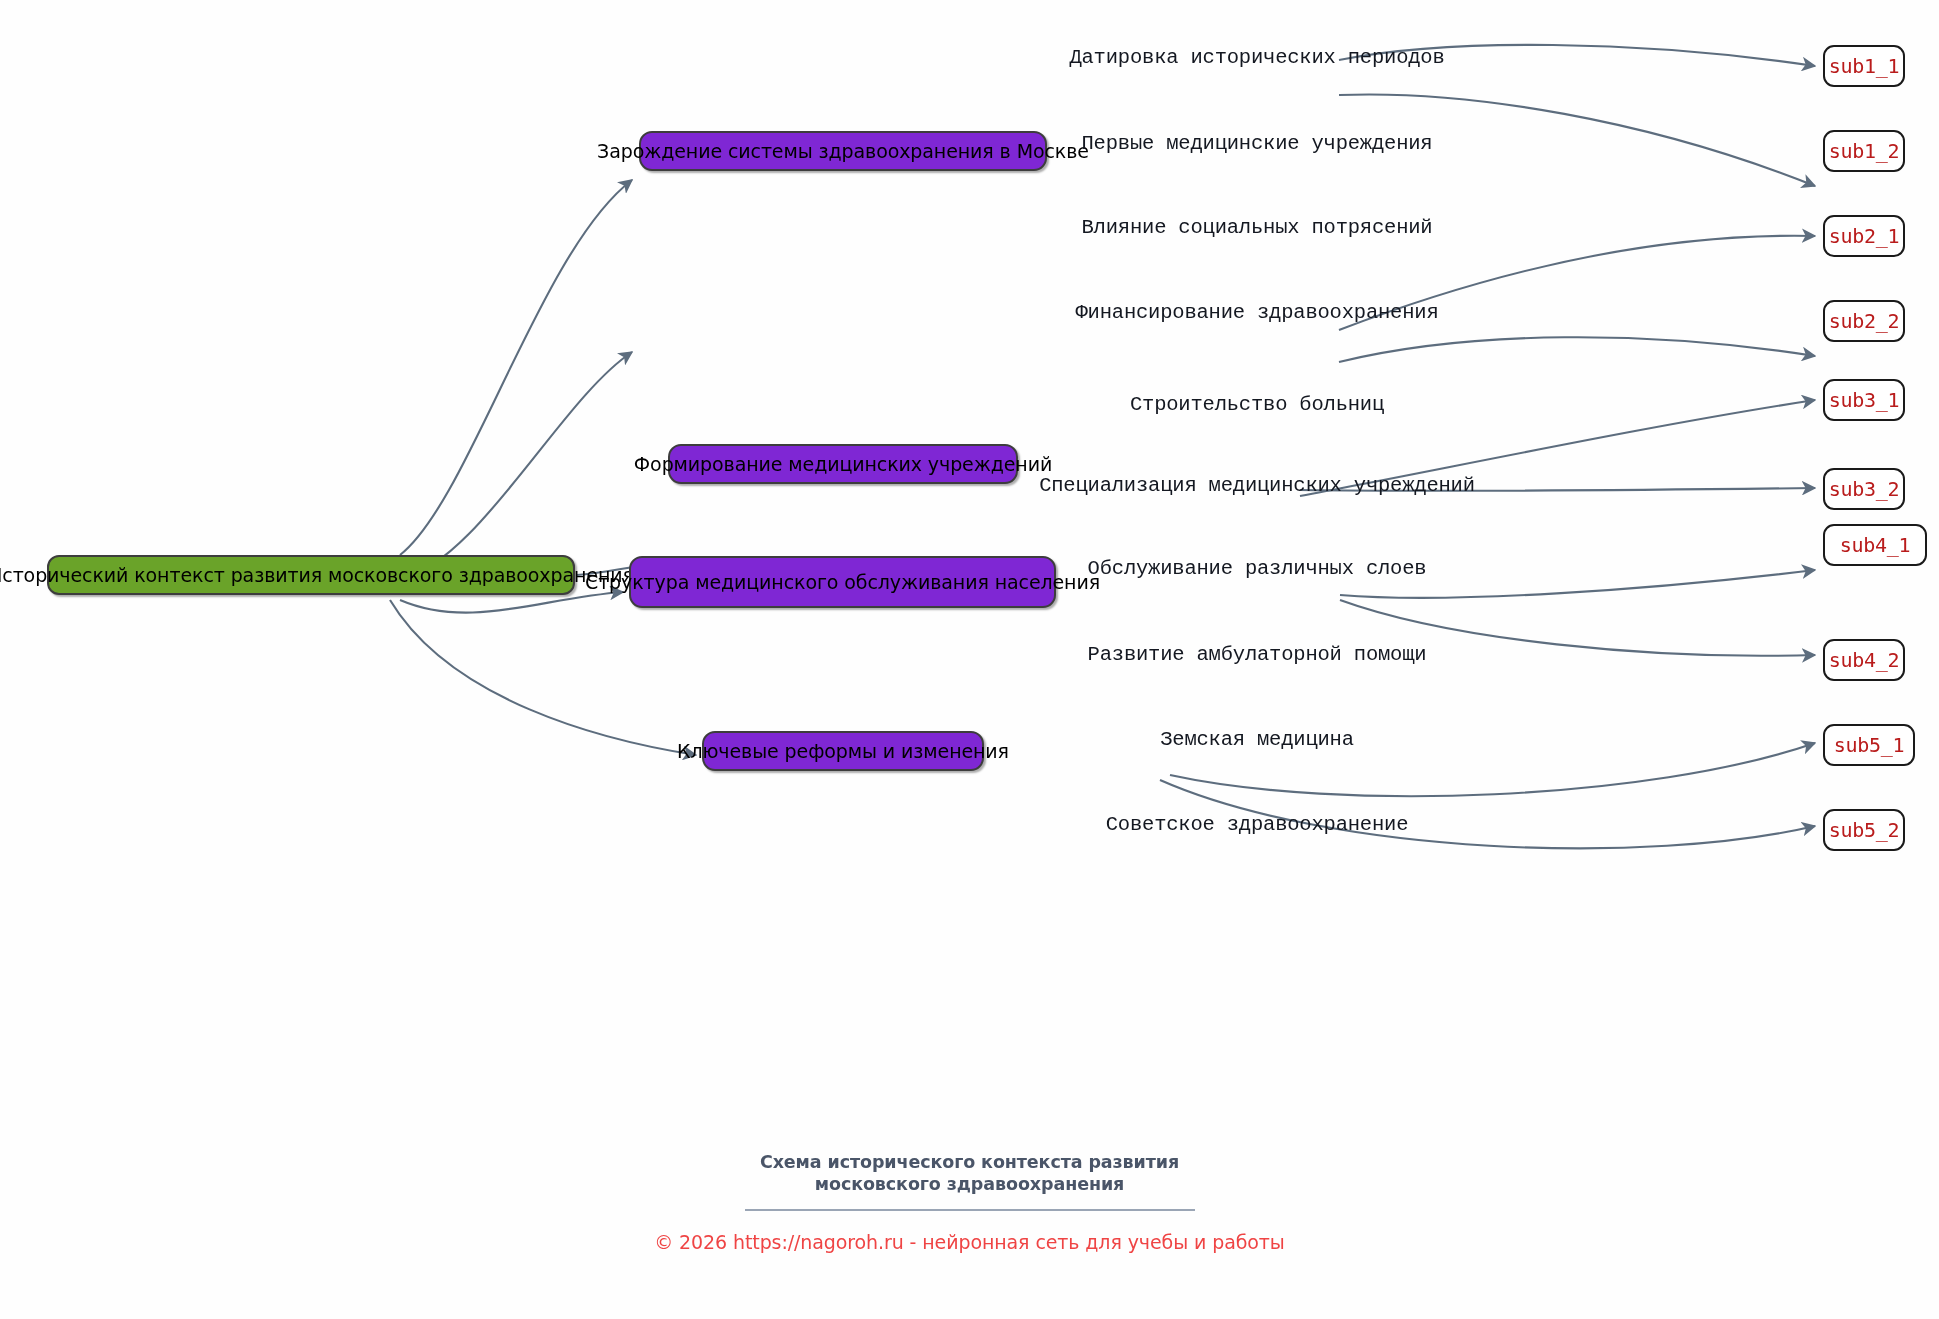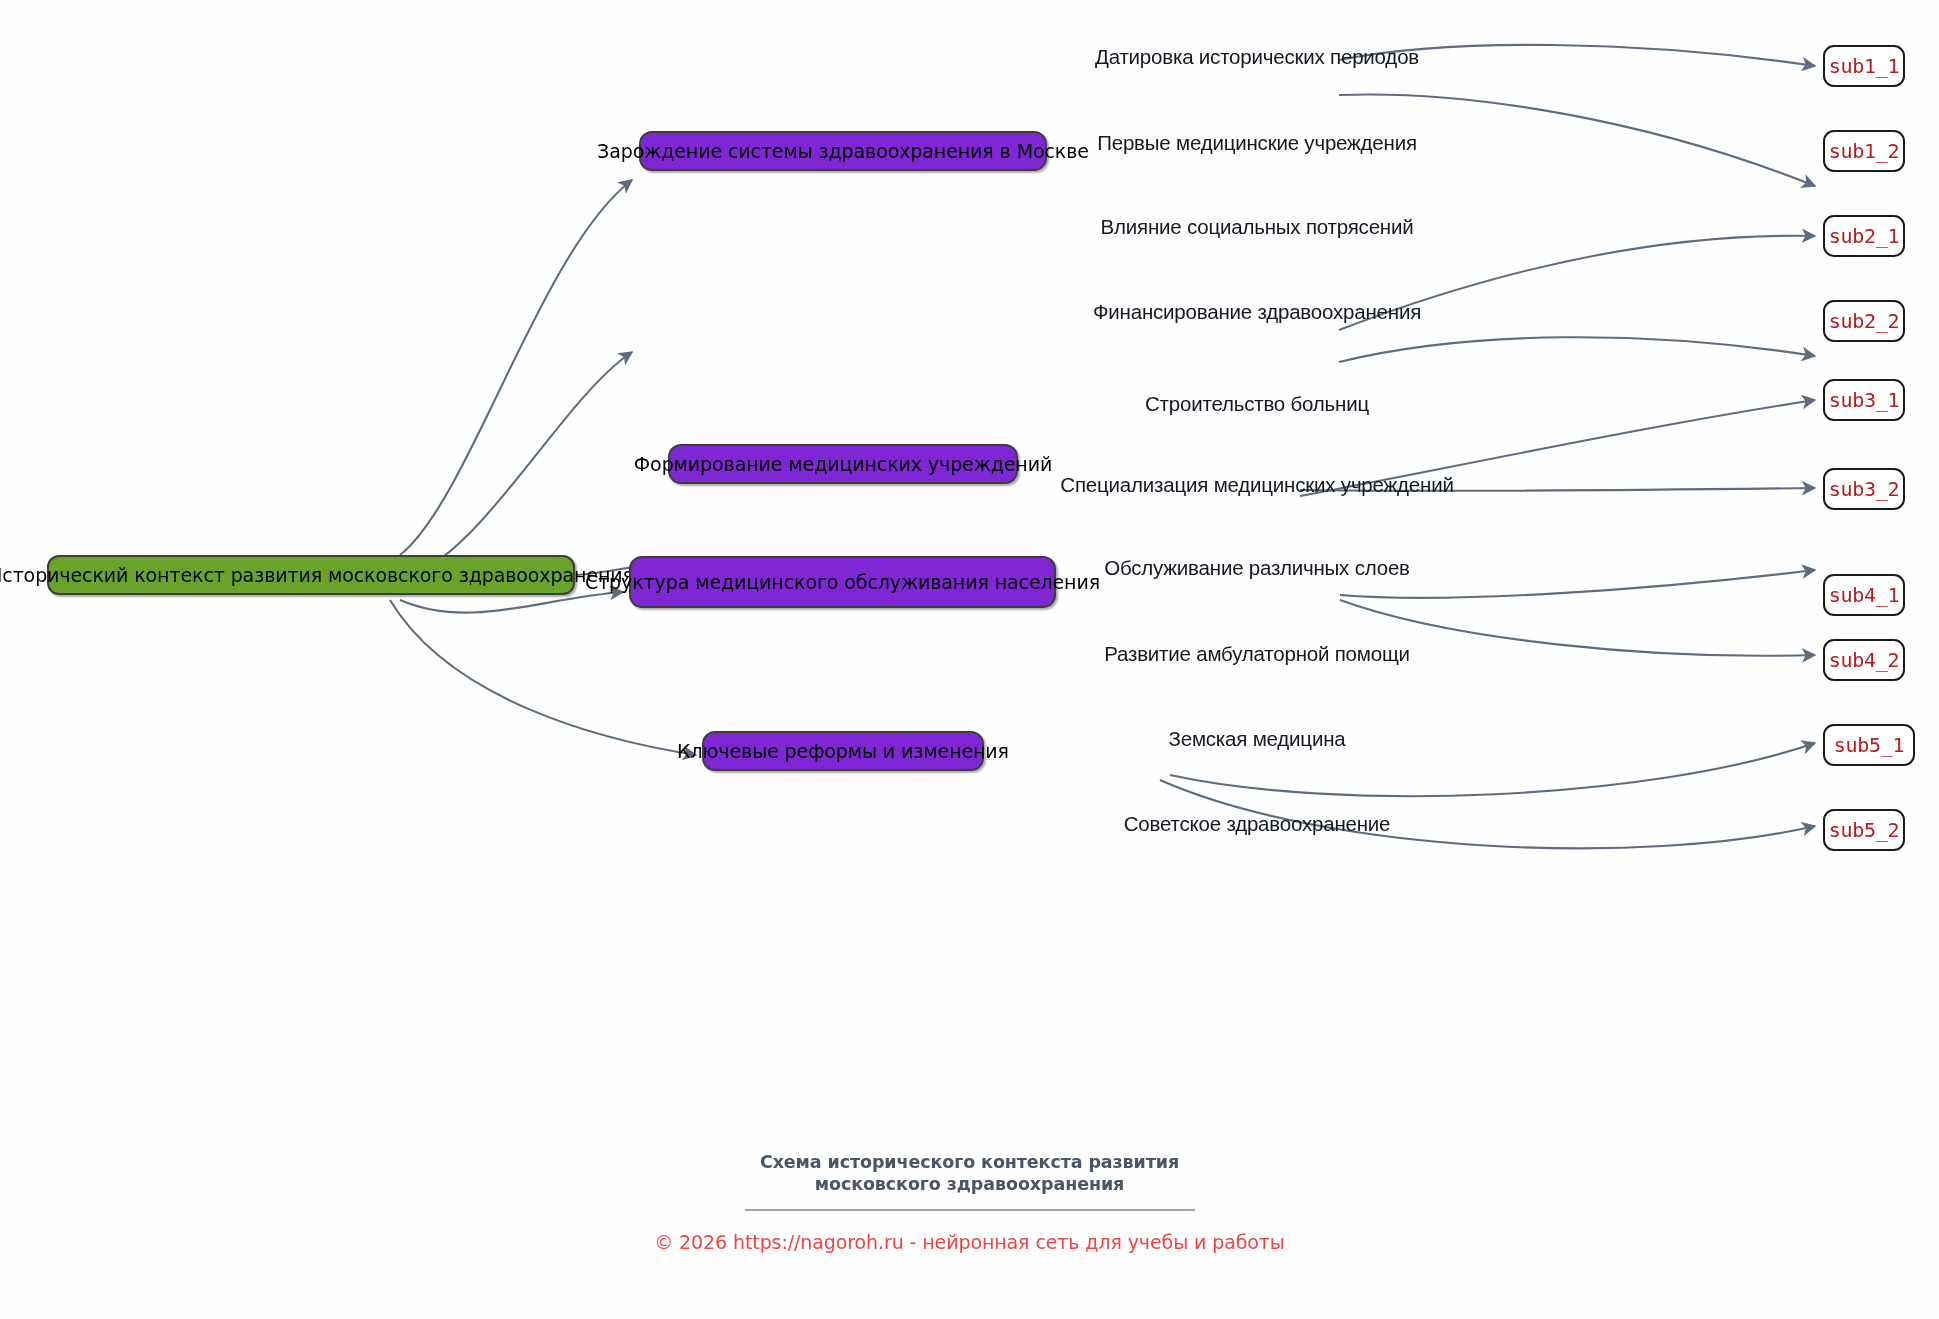--- a/index.html
+++ b/index.html
@@ -56,21 +56,21 @@
     background: #ffffff;
     border: 2px solid #1a1a1a;
     border-radius: 11px;
     color: #b91c1c;
     font-size: 20px;
     font-family: "DejaVu Sans Mono", monospace;
     letter-spacing: -0.3px;
   }
   .edge-label {
     position: absolute;
-    font-family: Liberation Sans, sans-serif;
+    font-family: Liberation Mono, monospace;
     font-size: 20.5px;
     color: #141821;
     white-space: nowrap;
     transform: translate(-50%, -50%);
     letter-spacing: -0.2px;
   }
   .footer {
     position: absolute;
     left: 0;
     width: 1939px;
@@ -163,21 +163,21 @@
   </div>
   <div class="node node-leaf" style="left:1823px; top:300px; width:82px; height:42px;">
     <span>sub2_2</span>
   </div>
   <div class="node node-leaf" style="left:1823px; top:379px; width:82px; height:42px;">
     <span>sub3_1</span>
   </div>
   <div class="node node-leaf" style="left:1823px; top:468px; width:82px; height:42px;">
     <span>sub3_2</span>
   </div>
-  <div class="node node-leaf" style="left:1823px; top:574px; width:82px; height:42px;">
+  <div class="node node-leaf" style="left:1823px; top:524px; width:104px; height:42px;">
     <span>sub4_1</span>
   </div>
   <div class="node node-leaf" style="left:1823px; top:639px; width:82px; height:42px;">
     <span>sub4_2</span>
   </div>
   <div class="node node-leaf" style="left:1823px; top:724px; width:92px; height:42px;">
     <span>sub5_1</span>
   </div>
   <div class="node node-leaf" style="left:1823px; top:809px; width:82px; height:42px;">
     <span>sub5_2</span>

